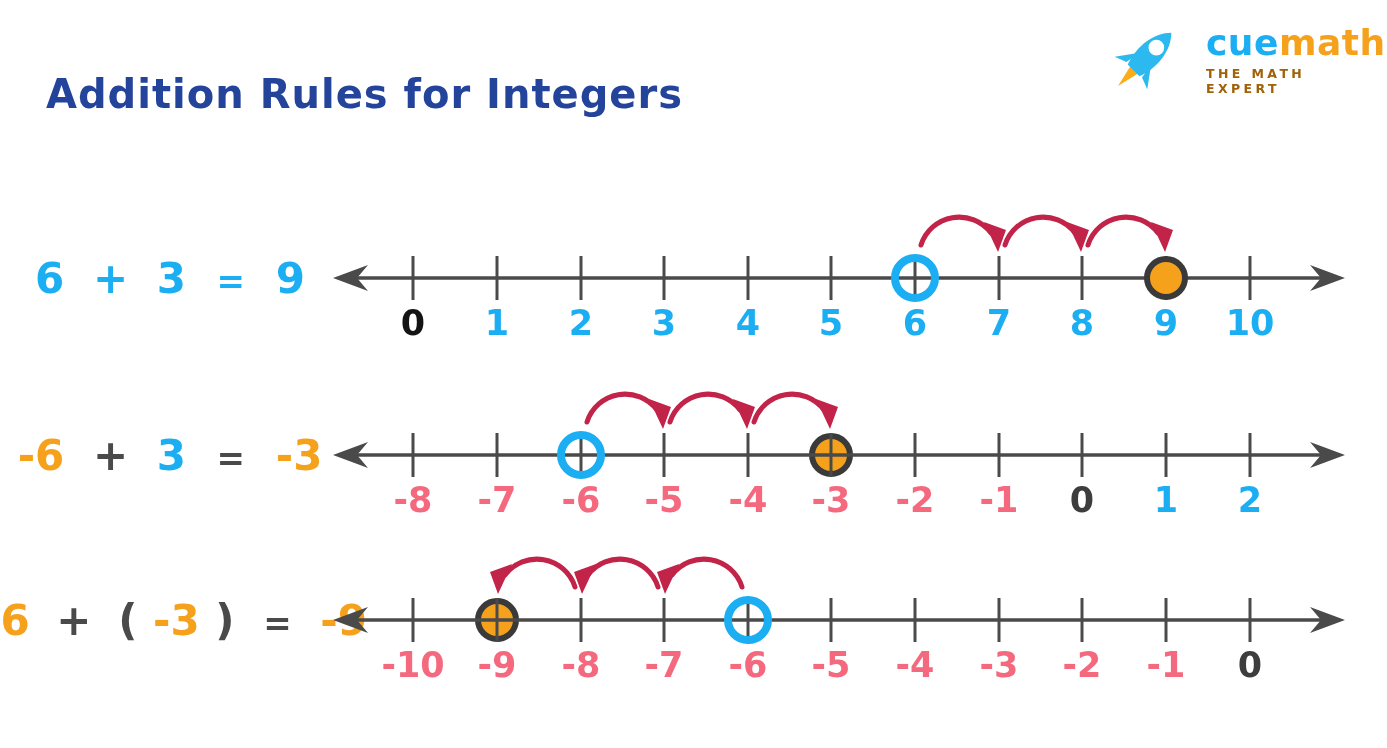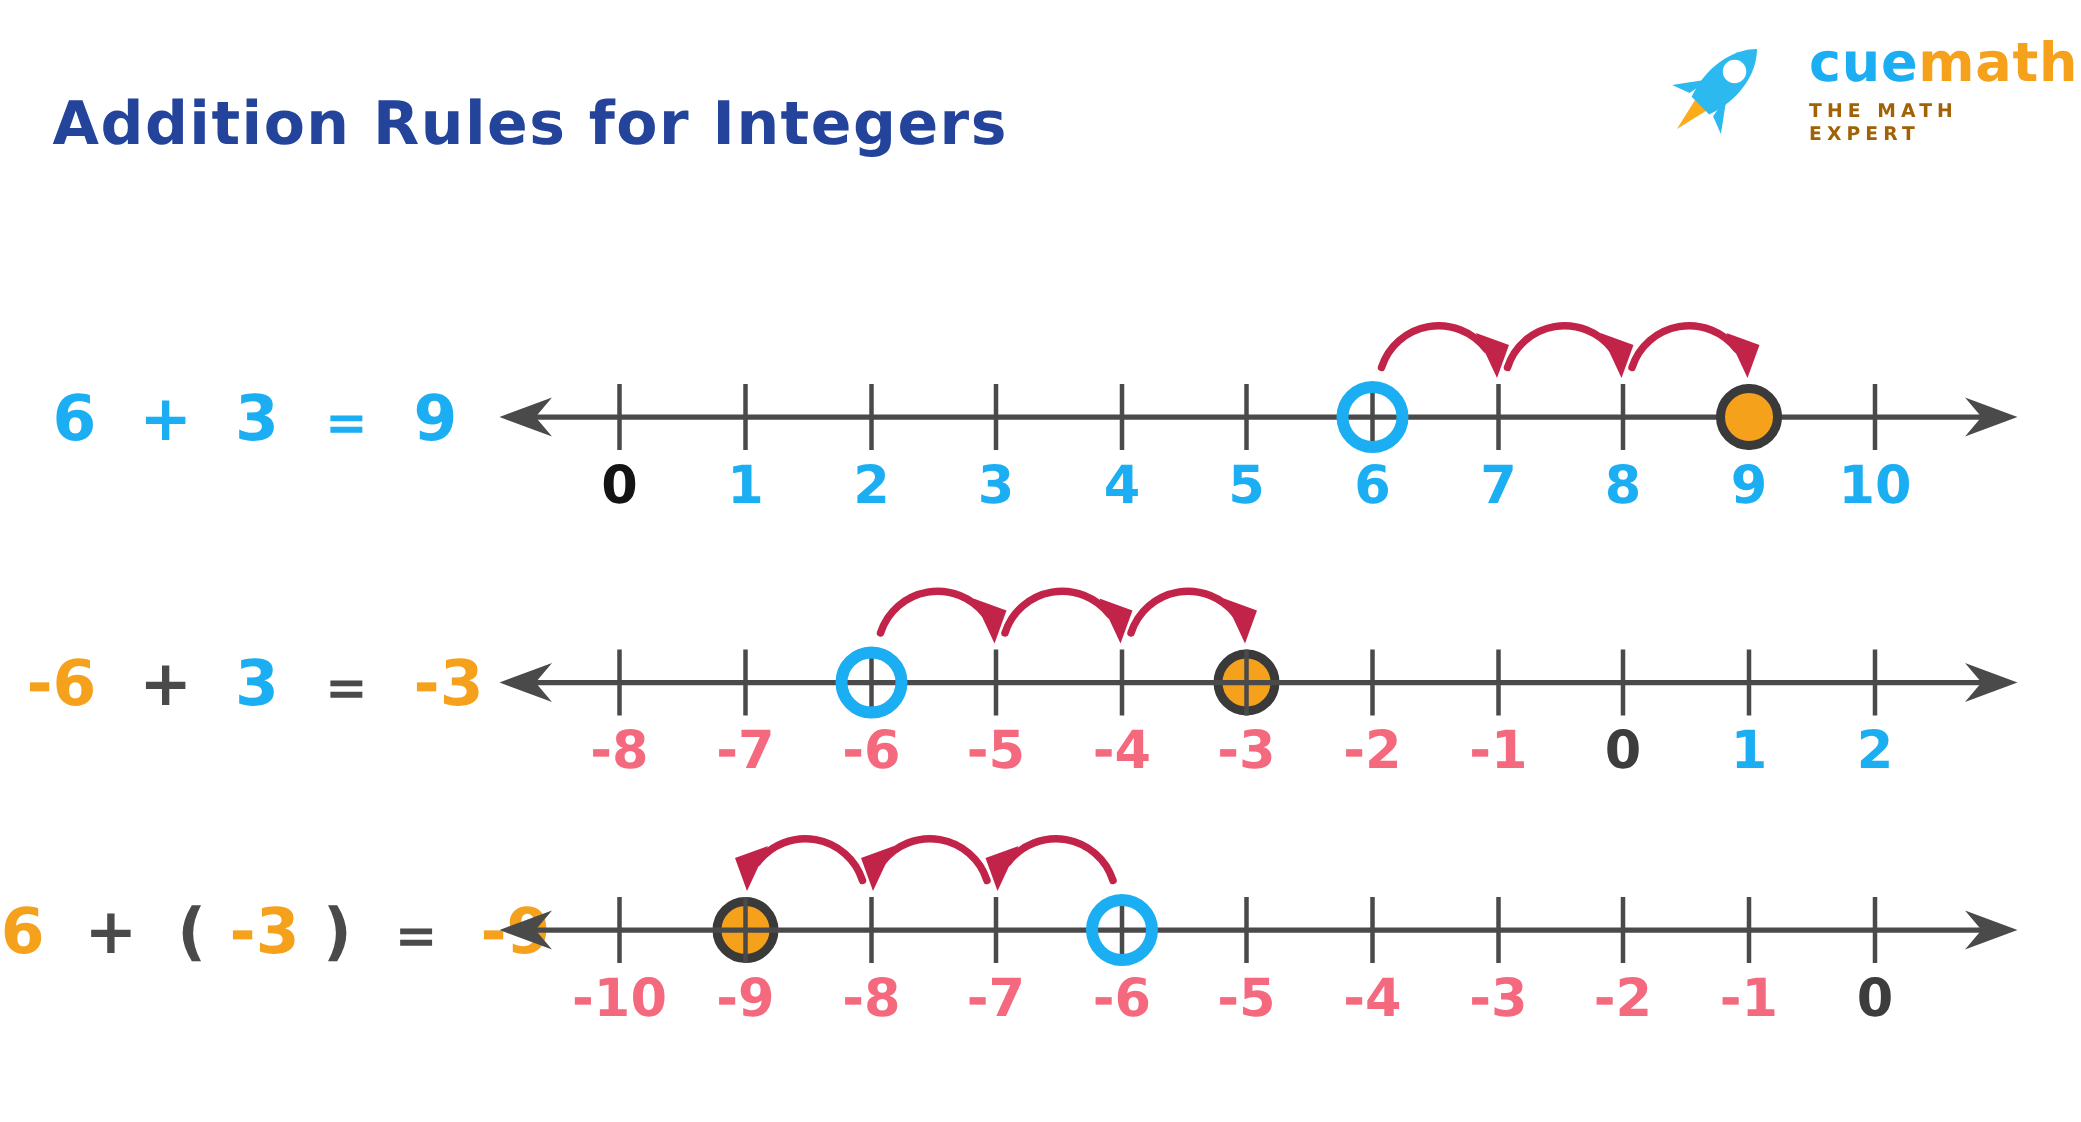--- a/index.html
+++ b/index.html
@@ -1,19 +1,19 @@
 <!DOCTYPE html>
 <html><head>
 <meta charset="utf-8">
 <style>
   html,body{margin:0;padding:0;}
   .stage{position:relative;width:1387px;height:748px;overflow:hidden;
          font-family:"DejaVu Sans","Liberation Sans",sans-serif;}
   .title{position:absolute;left:30px;top:55px;font-size:40px;font-weight:bold;
-         letter-spacing:1px;margin:5px;}
+         letter-spacing:1px;margin:16px;}
   .logo{position:absolute;left:1098px;top:12px;width:280px;height:96px;display:flex;align-items:center;}
   .logo-rocket{width:92px;height:92px;flex:0 0 auto;}
   .logo-textcol{margin-left:16px;display:flex;flex-direction:column;}
   .brand{font-size:36px;font-weight:bold;letter-spacing:0.5px;line-height:1;}
   .tagline{font-size:12.5px;font-weight:bold;letter-spacing:3.4px;margin-top:5px;}
   .row-svg{position:absolute;left:0;width:1387px;height:175px;}
   .row-svg text{font-family:"DejaVu Sans","Liberation Sans",sans-serif;font-weight:bold;}
   .r1{top:188px;} .r2{top:365px;} .r3{top:530px;}
 </style>
 </head>

